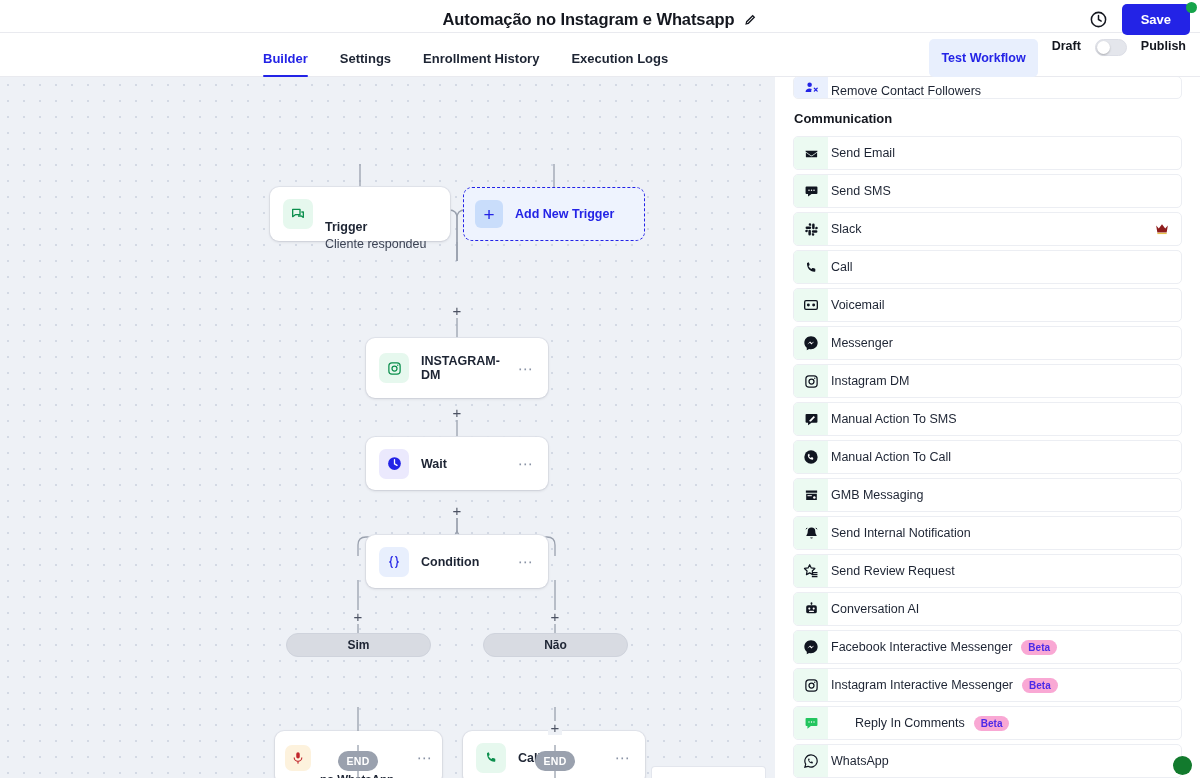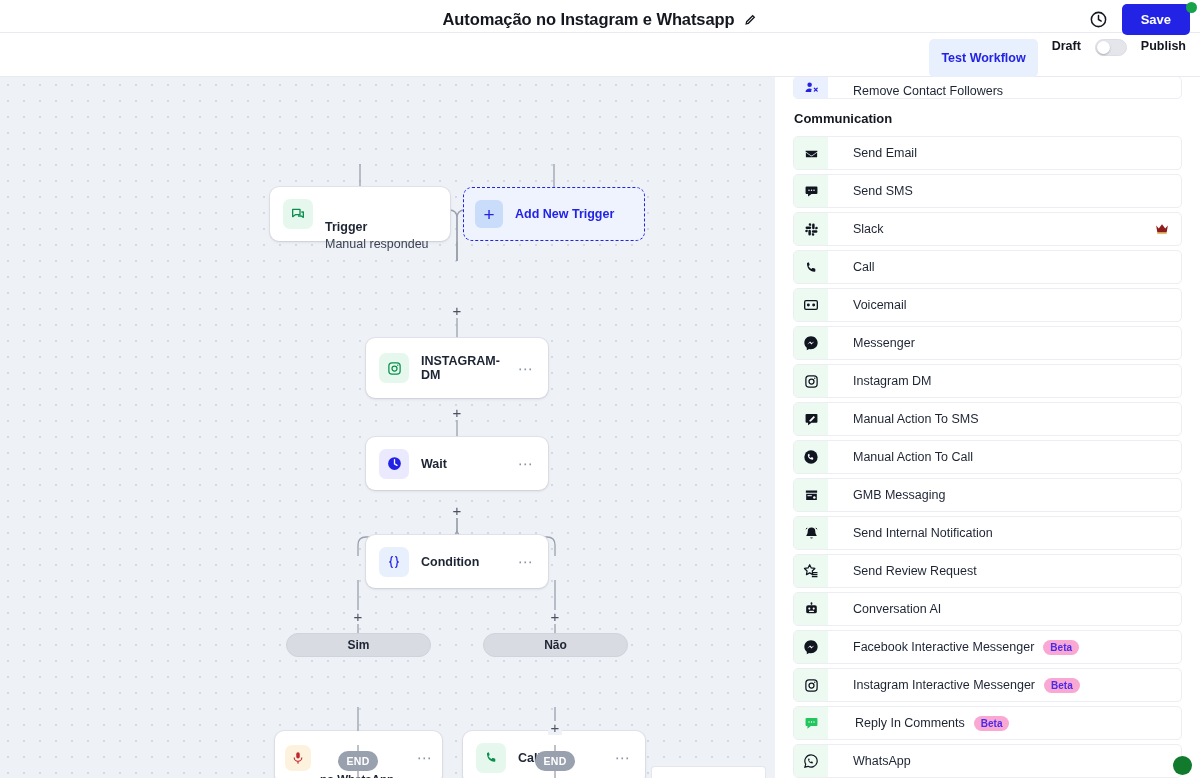--- a/index.html
+++ b/index.html
@@ -162,21 +162,21 @@
     position: relative; height: 34px; margin-bottom: 4px;
     border: 1px solid #eceef3; border-radius: 5px; background: #fff;
     display: flex; align-items: center; cursor: pointer; overflow: hidden;
   }
   .action-row.partial { height: 23px; margin-top: -1px; align-items: flex-end; }
   .row-icon {
     width: 34px; min-width: 34px; height: 100%; background: #ecfaf2;
     display: flex; align-items: center; justify-content: center; color: #101520;
   }
   .row-icon.blue-tint { background: #eaf0fd; color: #2323e6; }
-  .row-label { font-size: 12.5px; color: #1d2433; margin-left: 25px; white-space: nowrap; }
+  .row-label { font-size: 12.5px; color: #1d2433; margin-left: 3px; white-space: nowrap; }
   .row-label.indented { margin-left: 27px; }
   .beta-badge {
     margin-left: 9px; background: #f9a8d4; color: #4b2ae8;
     font-size: 10px; font-weight: 700; padding: 2px 7px; border-radius: 9px;
   }
   .crown { position: absolute; right: 12px; top: 50%; transform: translateY(-50%); color: #8f1d1d; }
   .group-header {
     font-size: 13px; font-weight: 700; color: #14171f;
     margin: 12px 0 10px 1px;
   }
@@ -206,20 +206,26 @@
           <circle cx="12" cy="12" r="9"></circle>
             <path d="M12 7v5l3.4 2"></path>
         </svg>
       </span>
       <button class="save-btn">Save</button>
     </div>
     <div class="green-dot-corner"></div>
   </div>
 
   <div class="navbar">
+    <div class="nav-tabs">
+      <div class="nav-tab active">Builder</div>
+      <div class="nav-tab">Settings</div>
+      <div class="nav-tab">Enrollment History</div>
+      <div class="nav-tab">Execution Logs</div>
+    </div>
     <div class="nav-right">
       <button class="test-workflow">Test Workflow</button>
       <span class="draft-label">Draft</span>
       <div class="toggle">
         <div class="knob"></div>
       </div>
       <span class="publish-label">Publish</span>
     </div>
   </div>
 
@@ -249,21 +255,21 @@
 
     <div class="node node-trigger">
       <div class="node-icon icon-green">
         <svg width="16" height="16" viewBox="0 0 24 24" fill="none" stroke="currentColor" stroke-width="2" stroke-linejoin="round">
           <path d="M4 5h11v8H8l-4 3z"></path>
             <path d="M17 9h3v8l-3-2h-5"></path>
         </svg>
       </div>
       <div class="node-body">
         <div class="node-title">Trigger</div>
-        <div class="node-sub">Manual respondeu</div>
+        <div class="node-sub">Cliente respondeu</div>
       </div>
     </div>
 
     <div class="node node-add-trigger">
       <div class="plus-box">+</div>
       <div class="node-body">
         <div class="node-label">Add New Trigger</div>
       </div>
     </div>
 

